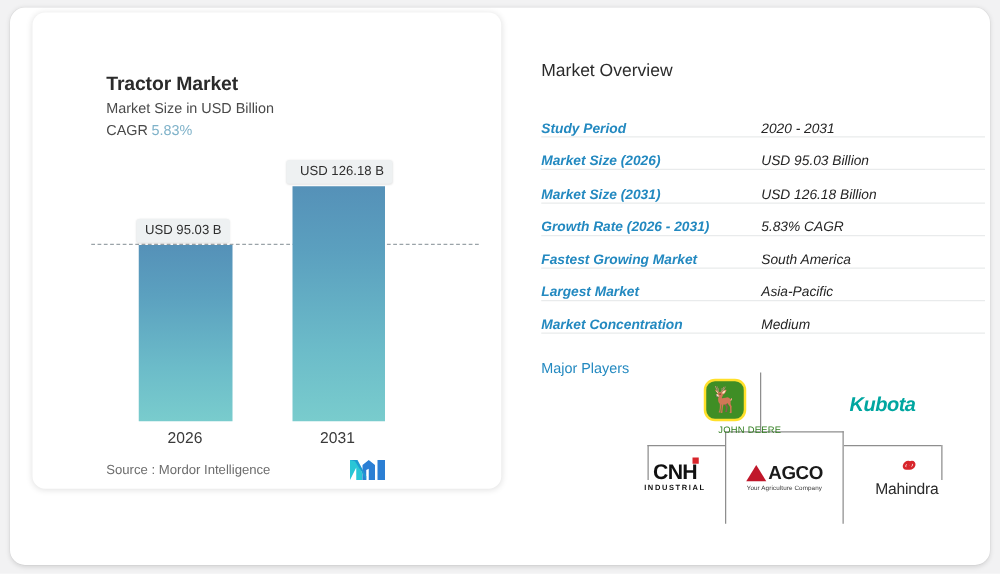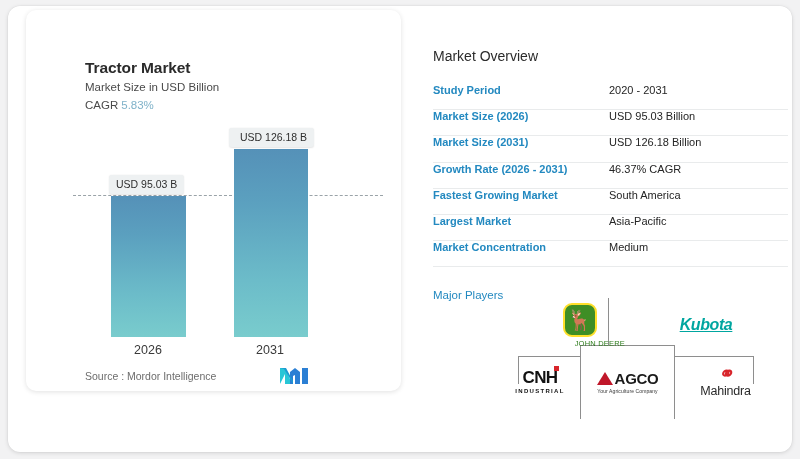--- a/index.html
+++ b/index.html
@@ -125,23 +125,24 @@
     color: #2b2b2b;
   }
 
   .table {
     position: absolute;
     left: 10px; top: 78px;
     width: 355px;
   }
   .trow {
     display: flex;
-    align-items: flex-start;
+    align-items: flex-end;
     height: 26.2px;
     border-bottom: 1px solid #e9ebec;
+    font-style: italic;
   }
   .tkey {
     width: 176px;
     font-size: 11px;
     font-weight: bold;
     color: #2389c0;
     white-space: nowrap;
   }
   .tval {
     font-size: 11px;
@@ -209,21 +210,20 @@
     text-align: right;
   }
   
   .kub { left: 228px; top: 18px; width: 110px; }
   .kub-text {
     font-size: 16px;
     font-weight: bold;
     color: #00a6a0;
     font-style: italic;
     letter-spacing: -0.4px;
-    text-decoration: underline;
   }
   
   .cnh { left: 72px; top: 70px; width: 90px; }
   .cnh-top {
     font-size: 17px;
     font-weight: bold;
     color: #111;
     letter-spacing: -0.6px;
     position: relative;
     display: inline-block;
@@ -341,21 +341,21 @@
       <div class="trow">
         <div class="tkey">Market Size (2026)</div>
         <div class="tval">USD 95.03 Billion</div>
       </div>
       <div class="trow">
         <div class="tkey">Market Size (2031)</div>
         <div class="tval">USD 126.18 Billion</div>
       </div>
       <div class="trow">
         <div class="tkey">Growth Rate (2026 - 2031)</div>
-        <div class="tval">46.37% CAGR</div>
+        <div class="tval">5.83% CAGR</div>
       </div>
       <div class="trow">
         <div class="tkey">Fastest Growing Market</div>
         <div class="tval">South America</div>
       </div>
       <div class="trow">
         <div class="tkey">Largest Market</div>
         <div class="tval">Asia-Pacific</div>
       </div>
       <div class="trow">

